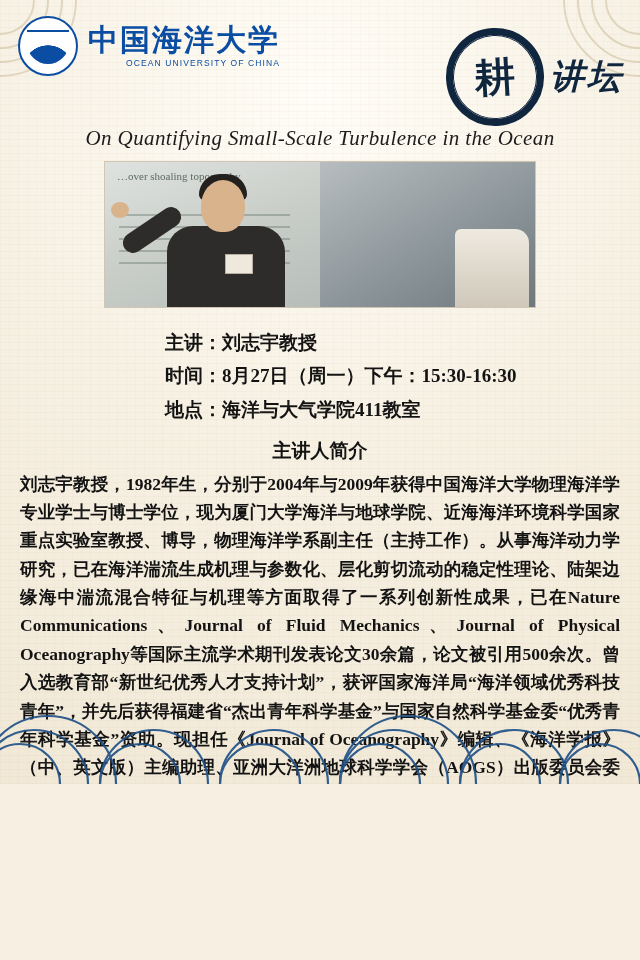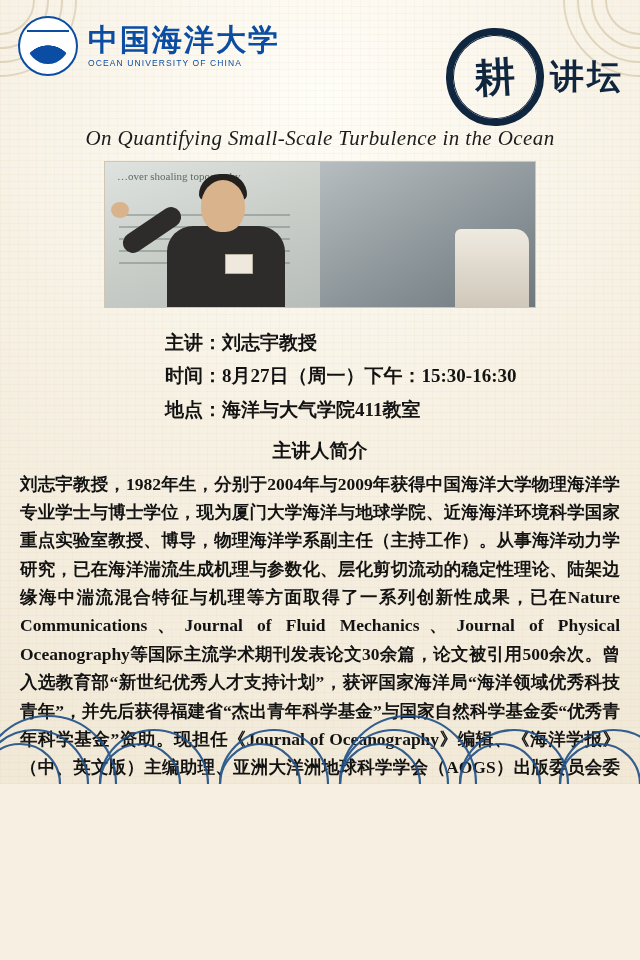--- a/index.html
+++ b/index.html
@@ -67,20 +67,21 @@
     font-weight: bold;
     color: #0b4da2;
     letter-spacing: 2px;
     line-height: 1.05;
   }
   .logo-text-en {
     font-size: 8.5px;
     color: #0b4da2;
     letter-spacing: 1.1px;
     margin-top: 3px;
+    text-align: right;
   }
   .forum-brand {
     position: absolute;
     right: 16px;
     top: 28px;
     display: flex;
     align-items: center;
     gap: 6px;
   }
   .ink-circle {
@@ -97,20 +98,21 @@
     font-size: 40px;
     font-weight: bold;
     transform: rotate(-3deg);
   }
   .forum-word {
     font-family: "Liberation Serif", serif;
     font-size: 34px;
     color: #10263f;
     letter-spacing: 3px;
     font-weight: bold;
+    font-style: italic;
   }
   
   .en-title {
     text-align: center;
     font-family: "Liberation Serif", serif;
     font-style: italic;
     font-size: 21px;
     color: #1a1a1a;
     margin: 6px 0 10px 0;
     letter-spacing: 0.4px;

